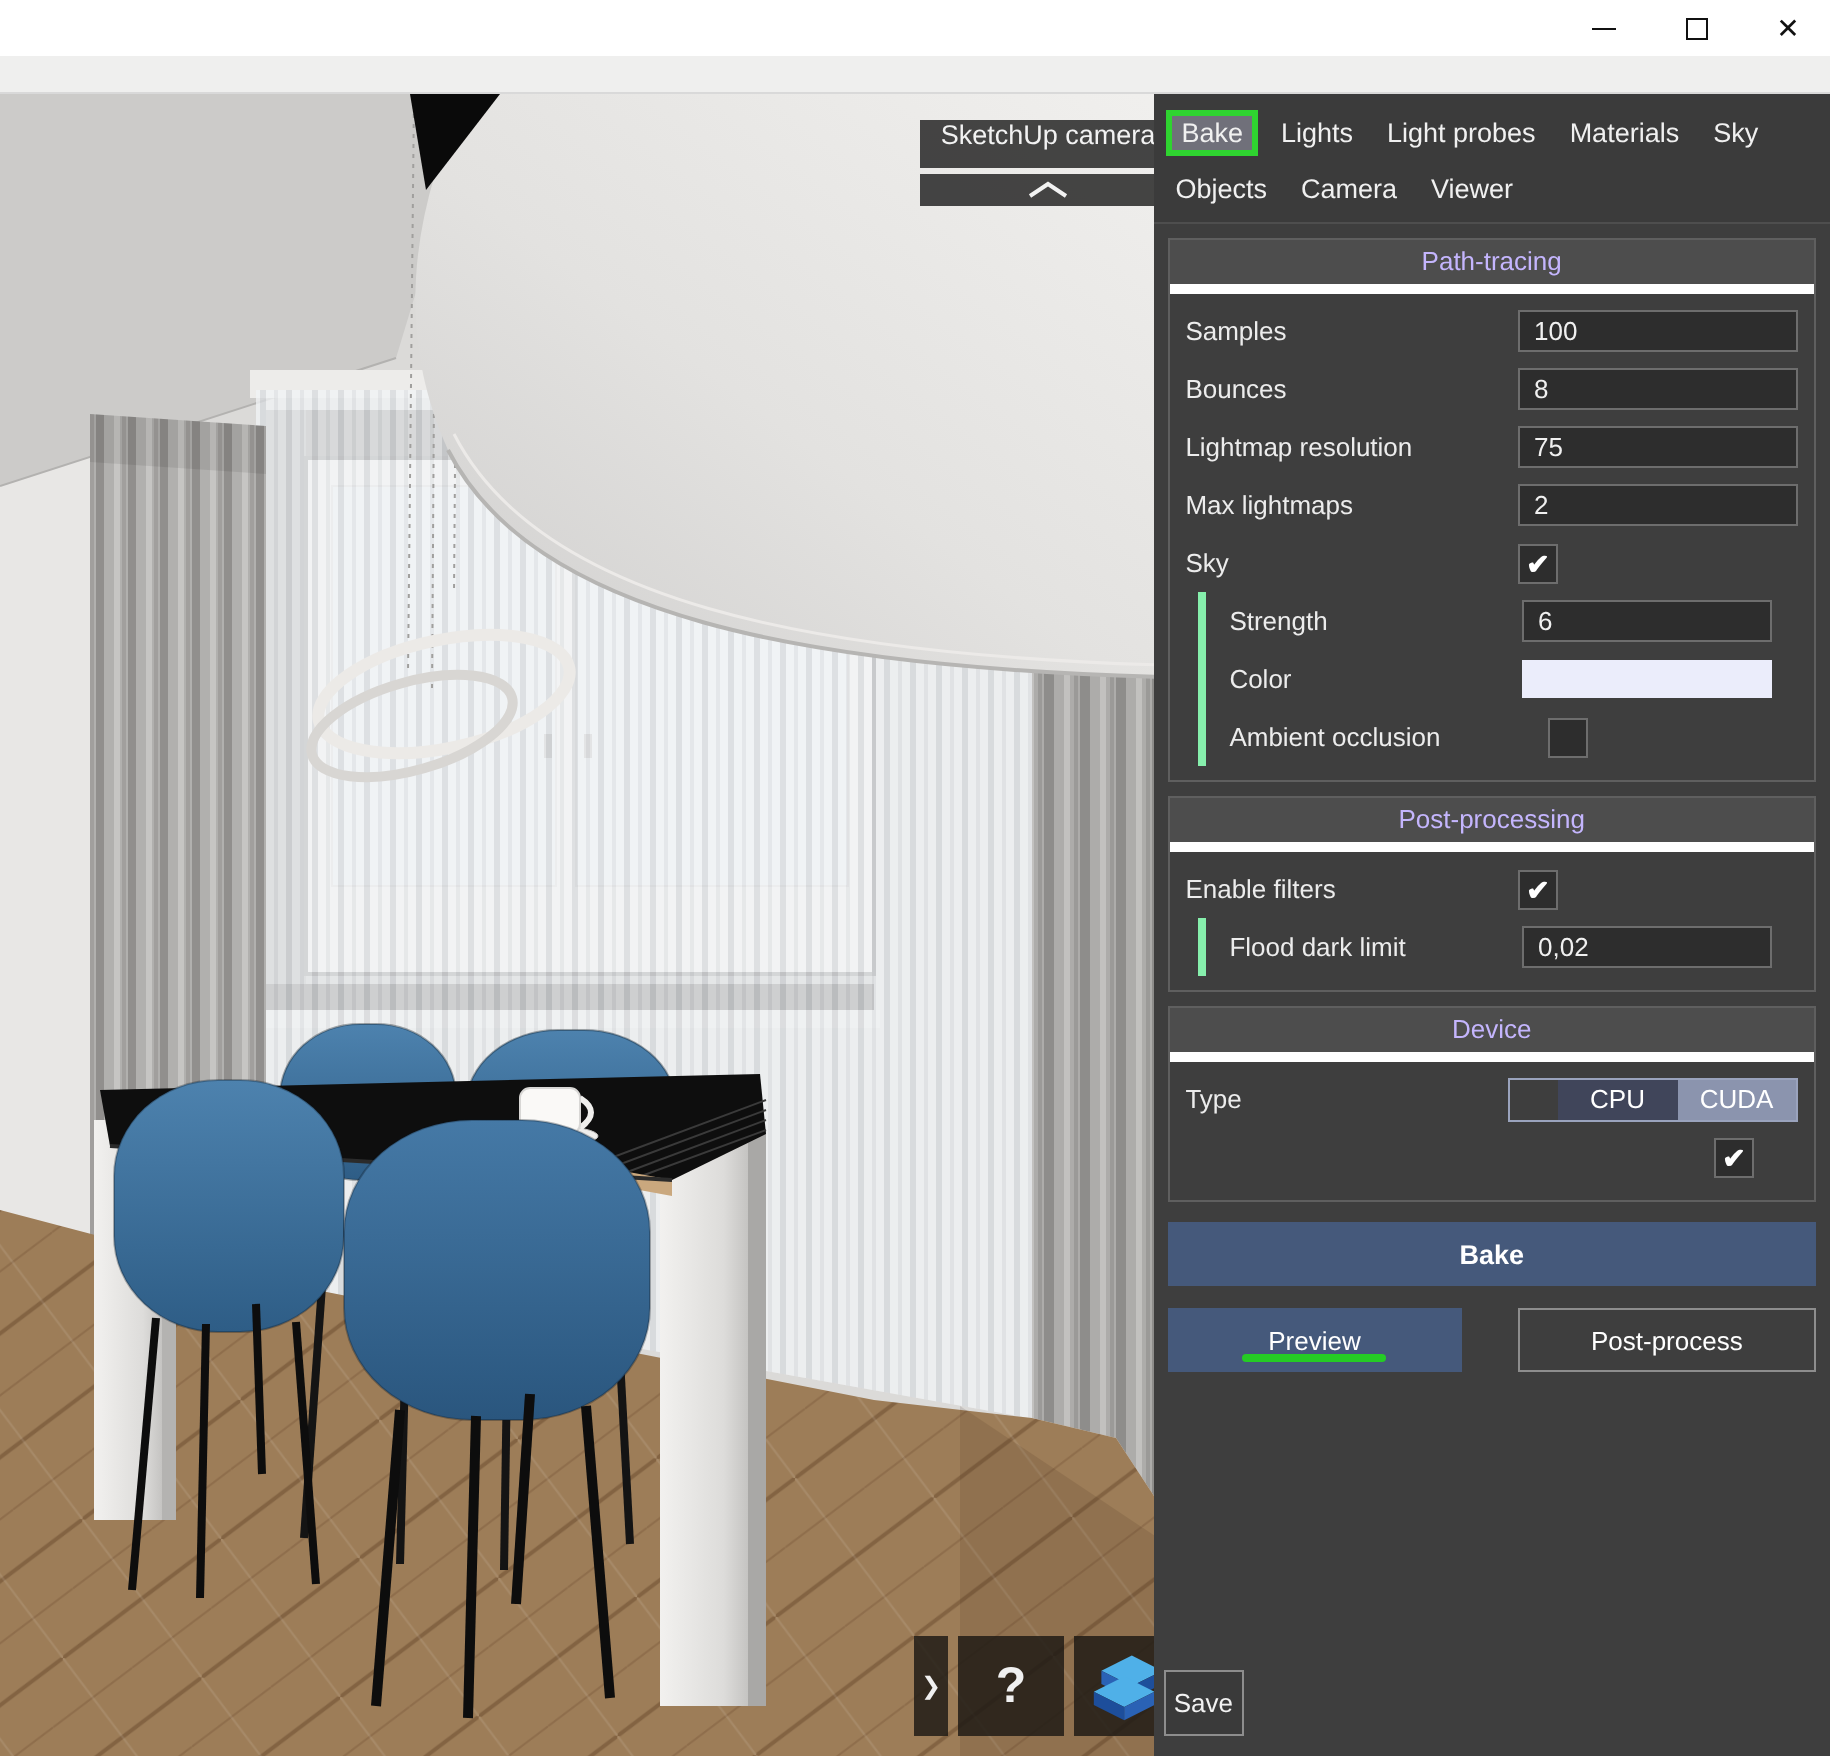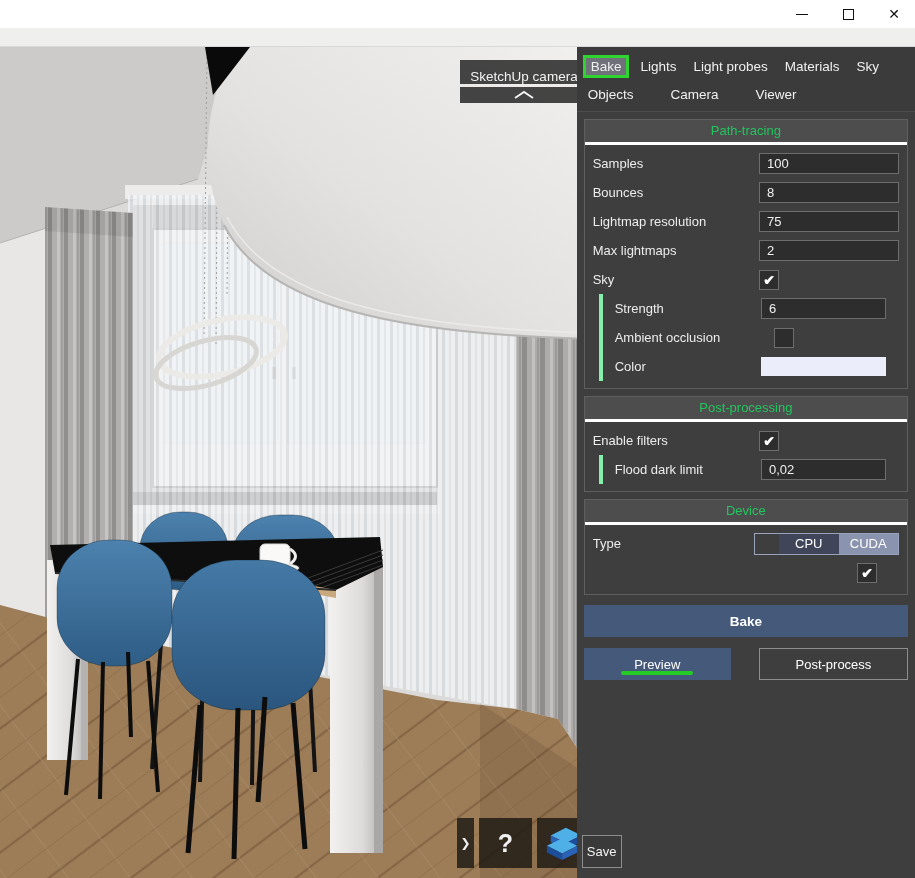--- a/index.html
+++ b/index.html
@@ -15,40 +15,40 @@
   .substrip { height:19px; background:#efefee; border-bottom:1px solid #d9d9d9; }
 
   .main { display:flex; height:831px; }
 
   
   .viewport { position:relative; width:600px; height:831px; background:#dbdad8; overflow:hidden; }
   .viewport svg.scene { position:absolute; left:0; top:0; }
 
   .cam-btn { position:absolute; left:460px; top:13px; width:128px; height:24px;
     background:rgba(40,40,40,0.86); color:#f2f2f2; font-size:13.5px;
-    display:flex; align-items:flex-end; justify-content:center; }
+    display:flex; align-items:flex-start; justify-content:center; }
   .cam-collapse { position:absolute; left:460px; top:40px; width:128px; height:16px;
     background:rgba(40,40,40,0.86); display:flex; align-items:center; justify-content:center; }
 
   .vp-btn { position:absolute; top:771px; height:50px; background:rgba(28,24,19,0.82);
     color:#f0f0f0; display:flex; align-items:center; justify-content:center; }
   .expand-btn { left:457px; width:17px; font-size:12px; }
   .help-btn  { left:479px; width:53px; font-size:25px; font-weight:bold; }
   .logo-btn  { left:537px; width:53px; }
 
   
   .panel { position:relative; width:352px; height:831px; background:var(--c-panel-bg,#3e3e3e); color:#ececec; }
   .tabs { background:#3b3b3b; border-bottom:1px solid #4e4e4e; padding:8px 4px 6px 6px; }
   .tab-row { display:flex; align-items:center; margin-bottom:6px; }
   .tab { font-size:13.5px; color:#f0f0f0; padding:3px 5px; margin-right:7px; white-space:nowrap; }
   .tab.active { background:#70707a; border:3px solid var(--c-accent-green,#2fd430); padding:1px 5px; margin-right:6px; }
 
   .groupbox { margin:7px 7px 0 7px; border:1px solid #5f5f5f; background:#3e3e3e; }
-  .group-header { background:#4d4d4d; border-bottom:3px solid #ffffff; text-align:center;
-    font-size:13px; color:#22c55e; padding:3px 0 4px 0; }
+  .group-header { background:#4d4d4d; border-bottom:5px solid #ffffff; text-align:center;
+    font-size:13px; color:#c4b5fd; padding:3px 0 4px 0; }
   .group-body { padding:4px 8px 7px 8px; }
 
   .row { display:flex; align-items:center; height:29px; }
   .row .lbl { font-size:13px; color:#ececec; }
   .row .ctl { margin-left:auto; }
   .sub-block { border-left:4px solid #86efac; margin-left:6px; padding-left:12px; }
   .sub-block .ctl { margin-right:13px; }
 
   input.val { width:140px; height:21px; background:#2d2d2d; border:1px solid #6d6d6d;
     color:#f0f0f0; font-size:13px; font-family:"Liberation Sans",sans-serif; padding:0 7px; }
@@ -269,21 +269,21 @@
   <div class="panel">
 
     <div class="tabs">
       <div class="tab-row">
         <div class="tab active">Bake</div>
         <div class="tab">Lights</div>
         <div class="tab">Light probes</div>
         <div class="tab">Materials</div>
         <div class="tab">Sky</div>
       </div>
-      <div class="tab-row" style="margin-bottom:0;gap:20px;">
+      <div class="tab-row" style="margin-bottom:0;">
         <div class="tab">Objects</div>
         <div class="tab">Camera</div>
         <div class="tab">Viewer</div>
       </div>
     </div>
 
     <div class="groupbox">
       <div class="group-header">Path-tracing</div>
       <div class="group-body">
         <div class="row">
@@ -307,26 +307,26 @@
           <div class="checkbox ctl" style="margin-right:120px;">
             <span>✔</span>
           </div>
         </div>
         <div class="sub-block">
           <div class="row">
             <span class="lbl">Strength</span>
             <input class="val ctl" value="6" style="">
           </div>
           <div class="row">
+            <span class="lbl">Color</span>
+            <div class="swatch ctl"></div>
+          </div>
+          <div class="row">
             <span class="lbl">Ambient occlusion</span>
             <div class="checkbox ctl" style="margin-right:105px;"></div>
-          </div>
-          <div class="row">
-            <span class="lbl">Color</span>
-            <div class="swatch ctl"></div>
           </div>
         </div>
       </div>
     </div>
 
     <div class="groupbox">
       <div class="group-header">Post-processing</div>
       <div class="group-body">
         <div class="row">
           <span class="lbl">Enable filters</span>

